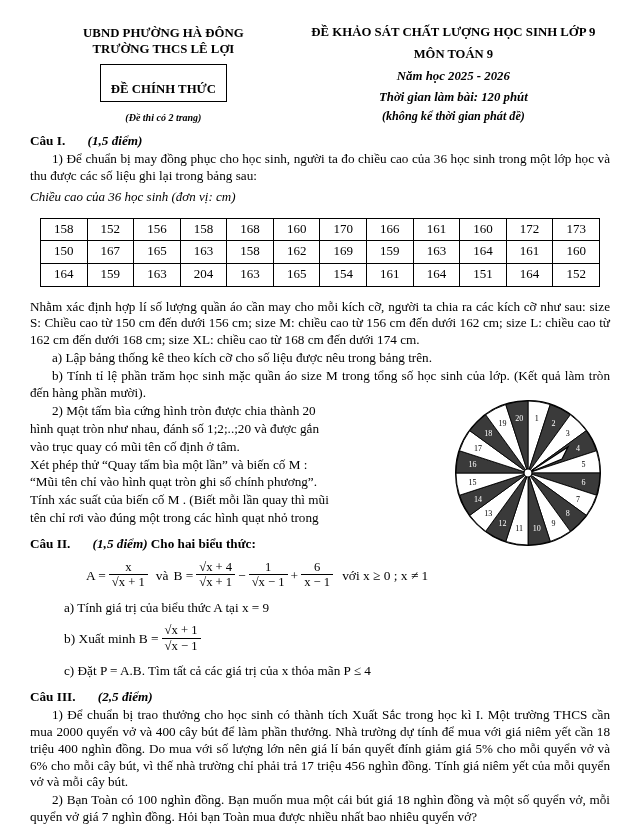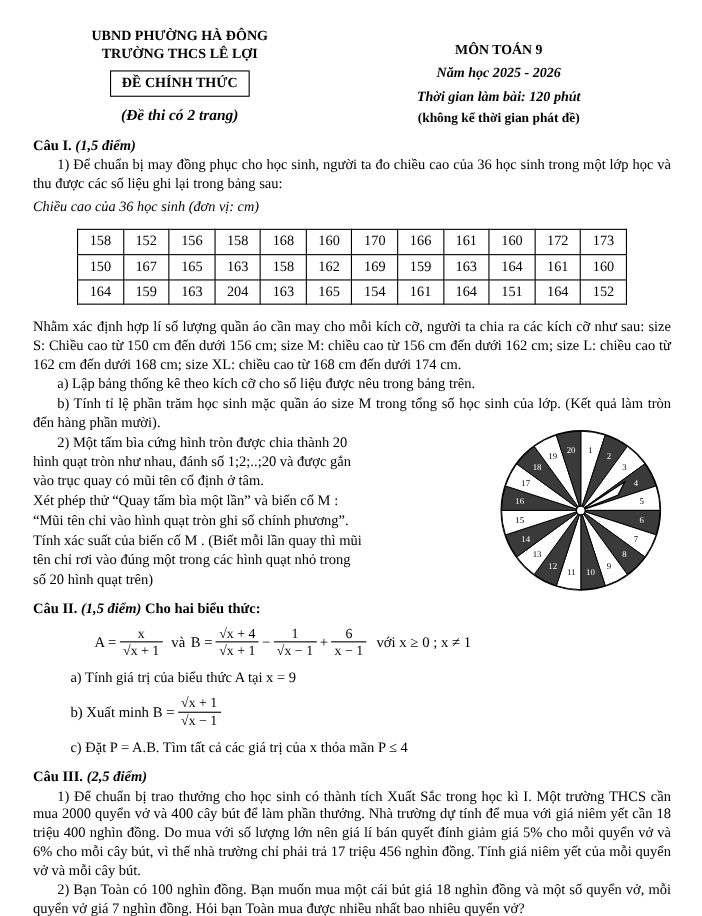--- a/index.html
+++ b/index.html
@@ -38,64 +38,65 @@
   .hdr-right {
     width: 54%;
     text-align: center;
     font-weight: bold;
     font-size: 12.8px;
     line-height: 1.32;
   }
   .boxed {
     display: inline-block;
     border: 1.3px solid #000;
-    padding: 2px 10px 3px 10px;
+    padding: 16px 10px 3px 10px;
     margin-top: 6px;
     font-weight: bold;
     font-size: 12.8px;
   }
   .hdr-left .note {
     margin-top: 9px;
     font-style: italic;
     font-weight: bold;
-    font-size: 14px;
+    font-size: 10px;
   }
   .hdr-right .line2 { margin-top: 1px; }
   .hdr-right .line3 { margin-top: 5px; font-size: 12.6px;}
   .hdr-right .line4 { margin-top: 5px; font-style: italic; }
-  .hdr-right .line5 { margin-top: 2px; font-size: 12.2px; font-weight: bold;}
+  .hdr-right .line5 { margin-top: 2px; font-style: italic; font-size: 12.2px; font-weight: bold;}
 
   
   .q-head {
     font-weight: bold;
     margin-top: 9px;
   }
   .q-head .pts {
     font-style: italic;
     font-weight: bold;
+    margin-left: 19px;
   }
   .para {
     text-align: justify;
     margin-top: 1px;
     text-indent: 0;
   }
   .indent {
     text-indent: 22px;
   }
   .center-ital {
     font-style: italic;
     margin-top: 4px;
     margin-bottom: 2px;
     font-size: 13px;
   }
   
   table.data {
     border-collapse: collapse;
     margin: 12px auto;
-    width: 500px;
+    width: 560px;
   }
   table.data td {
     border: 1px solid #000;
     text-align: center;
     padding: 2px 0 3px 0;
     font-size: 13px;
     width: 46.6px;
   }
   
   .wheel-wrap {
@@ -146,20 +147,21 @@
 <div class="page">
 
   <div class="header">
     <div class="hdr-left">
       <div>UBND PHƯỜNG HÀ ĐÔNG</div>
       <div>TRƯỜNG THCS LÊ LỢI</div>
       <div class="boxed">ĐỀ CHÍNH THỨC</div>
       <div class="note">(Đề thi có 2 trang)</div>
     </div>
     <div class="hdr-right">
+      <div>ĐỀ KHẢO SÁT CHẤT LƯỢNG HỌC SINH LỚP 9</div>
       <div class="line3">MÔN TOÁN 9</div>
       <div class="line4">Năm học 2025 - 2026</div>
       <div class="line4">Thời gian làm bài: 120 phút</div>
       <div class="line5">(không kể thời gian phát đề)</div>
     </div>
   </div>
 
   <div class="q-head">
     <span>Câu I.</span>
     <span class="pts">(1,5 điểm)</span>
@@ -269,21 +271,20 @@
       </svg>
     </div>
     <div class="wheel-text">
       <div class="para indent">2) Một tấm bìa cứng hình tròn được chia thành 20</div>
       <div class="para">hình quạt tròn như nhau, đánh số 1;2;..;20 và được gắn</div>
       <div class="para">vào trục quay có mũi tên cố định ở tâm.</div>
       <div class="para">Xét phép thử “Quay tấm bìa một lần” và biến cố M :</div>
       <div class="para">“Mũi tên chỉ vào hình quạt tròn ghi số chính phương”.</div>
       <div class="para">Tính xác suất của biến cố M . (Biết mỗi lần quay thì mũi</div>
       <div class="para">tên chỉ rơi vào đúng một trong các hình quạt nhỏ trong</div>
-      <div class="para">số 20 hình quạt trên)</div>
     </div>
   </div>
 
   <div class="q-head">
     <span>Câu II.</span>
     <span class="pts">(1,5 điểm)</span>
     <span>Cho hai biểu thức:</span>
   </div>
 
   <div class="math-row">

